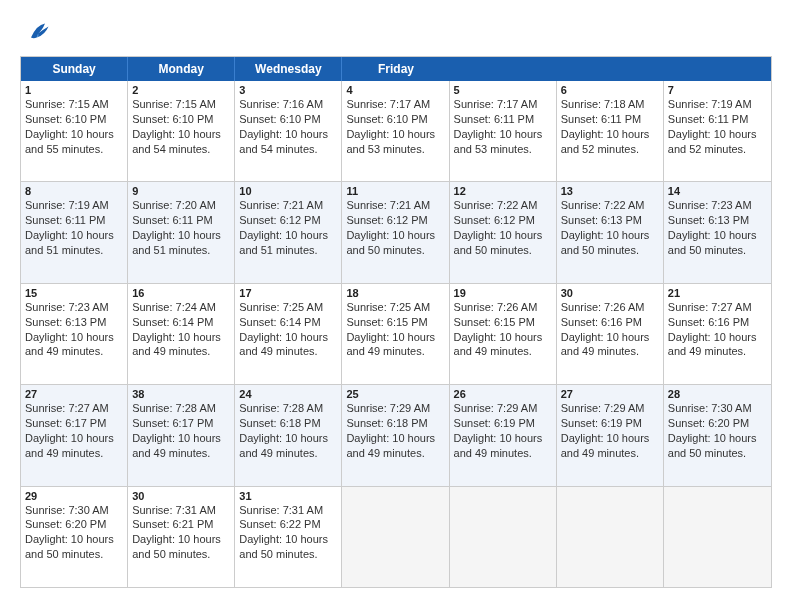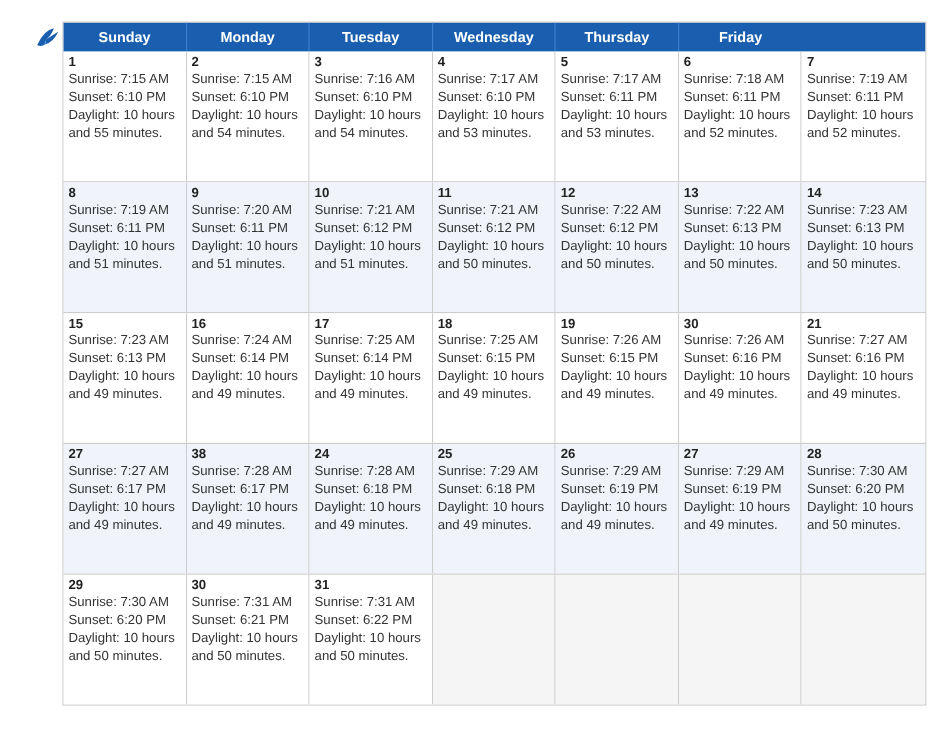--- a/index.html
+++ b/index.html
@@ -8,20 +8,21 @@
       height: 612px;
       font-family: Arial, sans-serif;
       background: #fff;
       overflow: hidden;
     }
     .page {
       width: 792px;
       height: 612px;
       padding: 18px 20px 24px 20px;
       display: flex;
+      flex-direction: column;
     }
     .header {
       display: flex;
       justify-content: space-between;
       align-items: flex-start;
       margin-bottom: 10px;
     }
     .title-block {
       text-align: right;
     }
@@ -135,23 +136,21 @@
     <div class="title-block">
       <div class="month-title"></div>
       <div class="location"></div>
     </div>
   </div>
 
   <div class="calendar">
     <div class="cal-header">
     <div class="cal-header-cell">Sunday</div>
         <div class="cal-header-cell">Monday</div>
-        <div class="cal-header-cell">Tuesday</div>
         <div class="cal-header-cell">Wednesday</div>
-        <div class="cal-header-cell">Thursday</div>
         <div class="cal-header-cell">Friday</div>
       </div>
     <div class="cal-body">
     <div class="cal-row">
           <div class="cal-cell">
             <span class="day-num">1</span>
             <div class="cell-text">Sunrise: 7:15 AM<br>Sunset: 6:10 PM<br>Daylight: 10 hours and 55 minutes.</div>
           </div>
           <div class="cal-cell">
             <span class="day-num">2</span>

